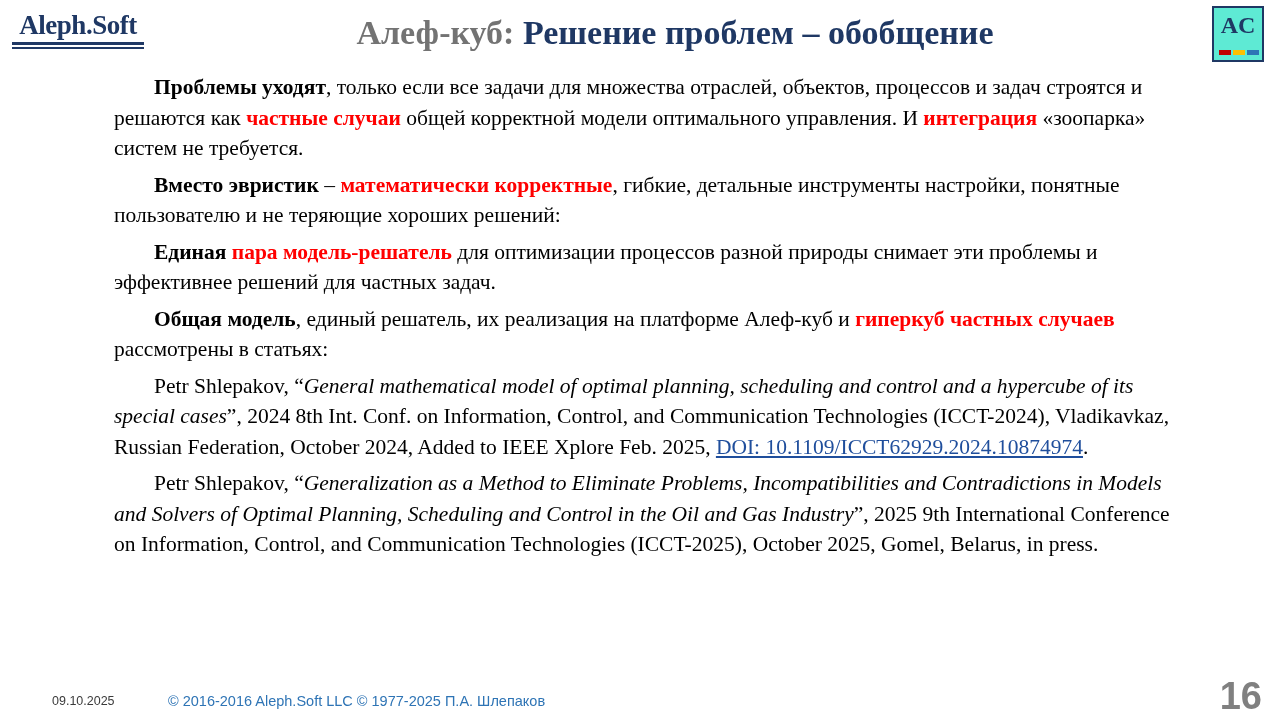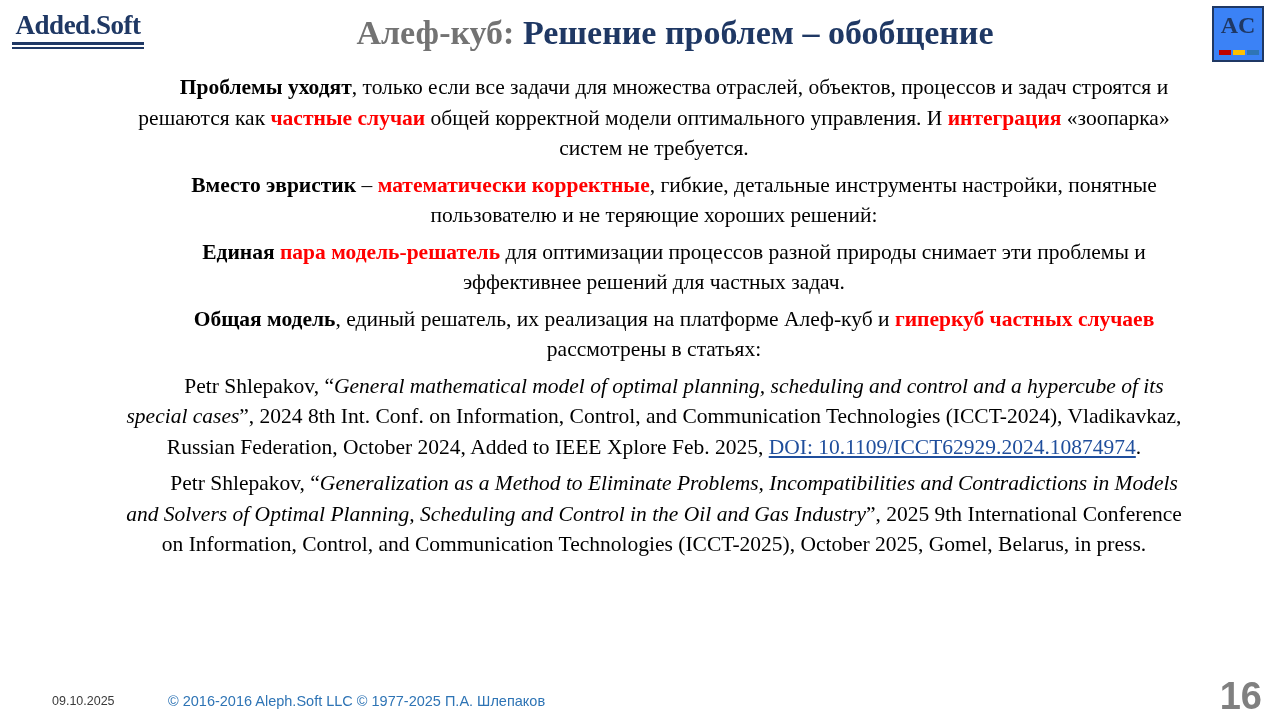--- a/index.html
+++ b/index.html
@@ -58,21 +58,21 @@
 
   .logo-right {
     position: absolute;
     right: 14px; top: 6px;
     width: 54px; height: 60px;
   }
   .cube-box {
     position: relative;
     width: 52px; height: 56px;
     border: 2px solid #1F3864;
-    background: #3b82f6;
+    background: #5eead4;
   }
   .cube-box .ac {
     position: absolute;
     left: 0; top: 4px;
     width: 100%;
     text-align: center;
     font-family: "Liberation Serif", serif;
     font-weight: bold;
     font-size: 24px;
     color: #1F3864;
@@ -87,21 +87,21 @@
   .bar.b3 { left: 33px; width: 12px; background: #2E75B6; }
 
   
   .body {
     position: absolute;
     left: 114px; top: 72px;
     width: 1080px;
     font-size: 21.5px;
     line-height: 30.5px;
     color: #000000;
-    text-align: center;
+    text-align: left;
   }
   .body p {
     margin: 0 0 6px 0;
     text-indent: 40px;
   }
   .b { font-weight: bold; }
   .redb { color: #FF0000; font-weight: bold; }
   .it { font-style: italic; }
   .lnk {
     color: #1F4E9C;
@@ -131,21 +131,21 @@
     font-size: 38px;
     color: #808080;
   }
 </style>
 </head>
 <body>
 
 <div class="slide">
 
   <div class="logo-left">
-    <div class="logo-text">Added.Soft</div>
+    <div class="logo-text">Aleph.Soft</div>
     <div class="logo-rule"></div>
     <div class="logo-rule2"></div>
   </div>
 
   <div class="title">
     <span class="t-black">Алеф-куб:</span>
     <span class="t-blue">Решение проблем – обобщение</span>
   </div>
 
   <div class="logo-right">

